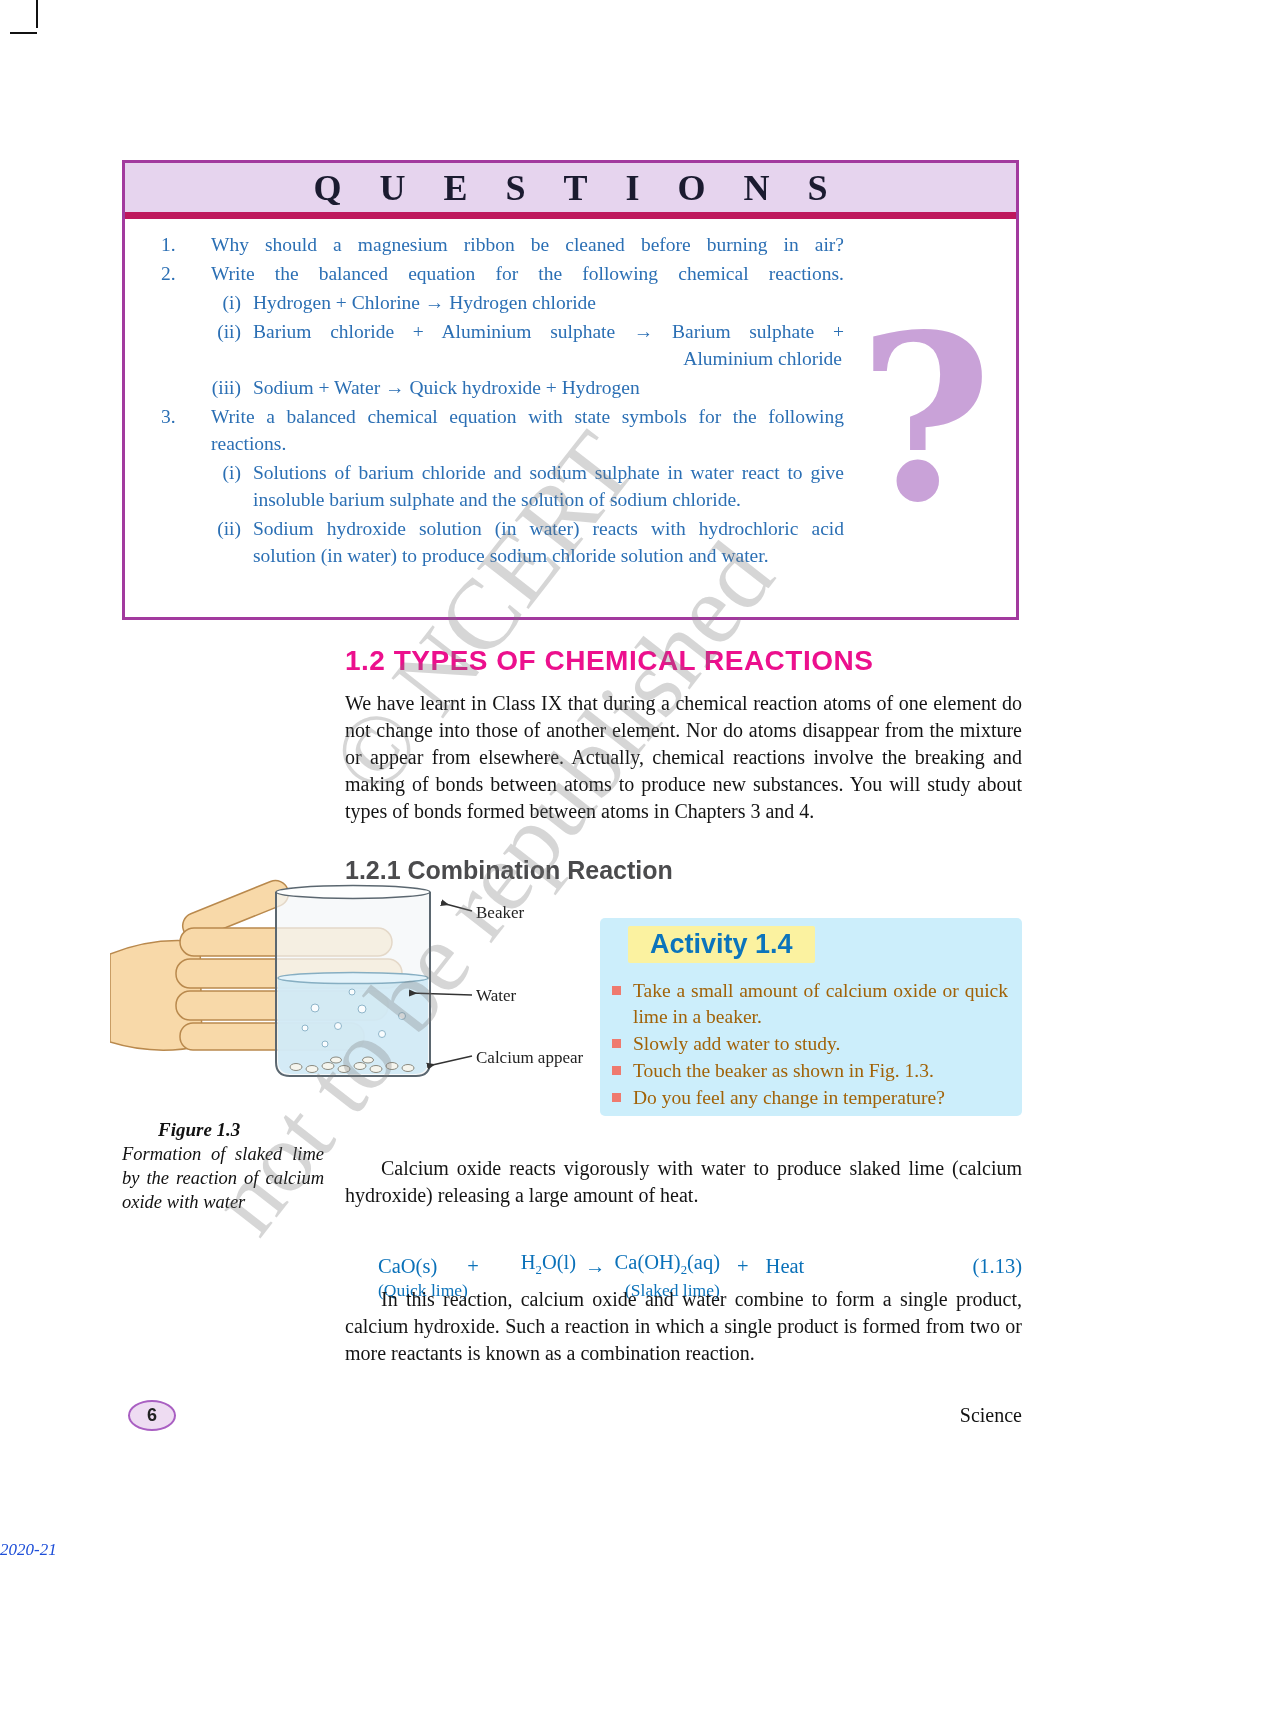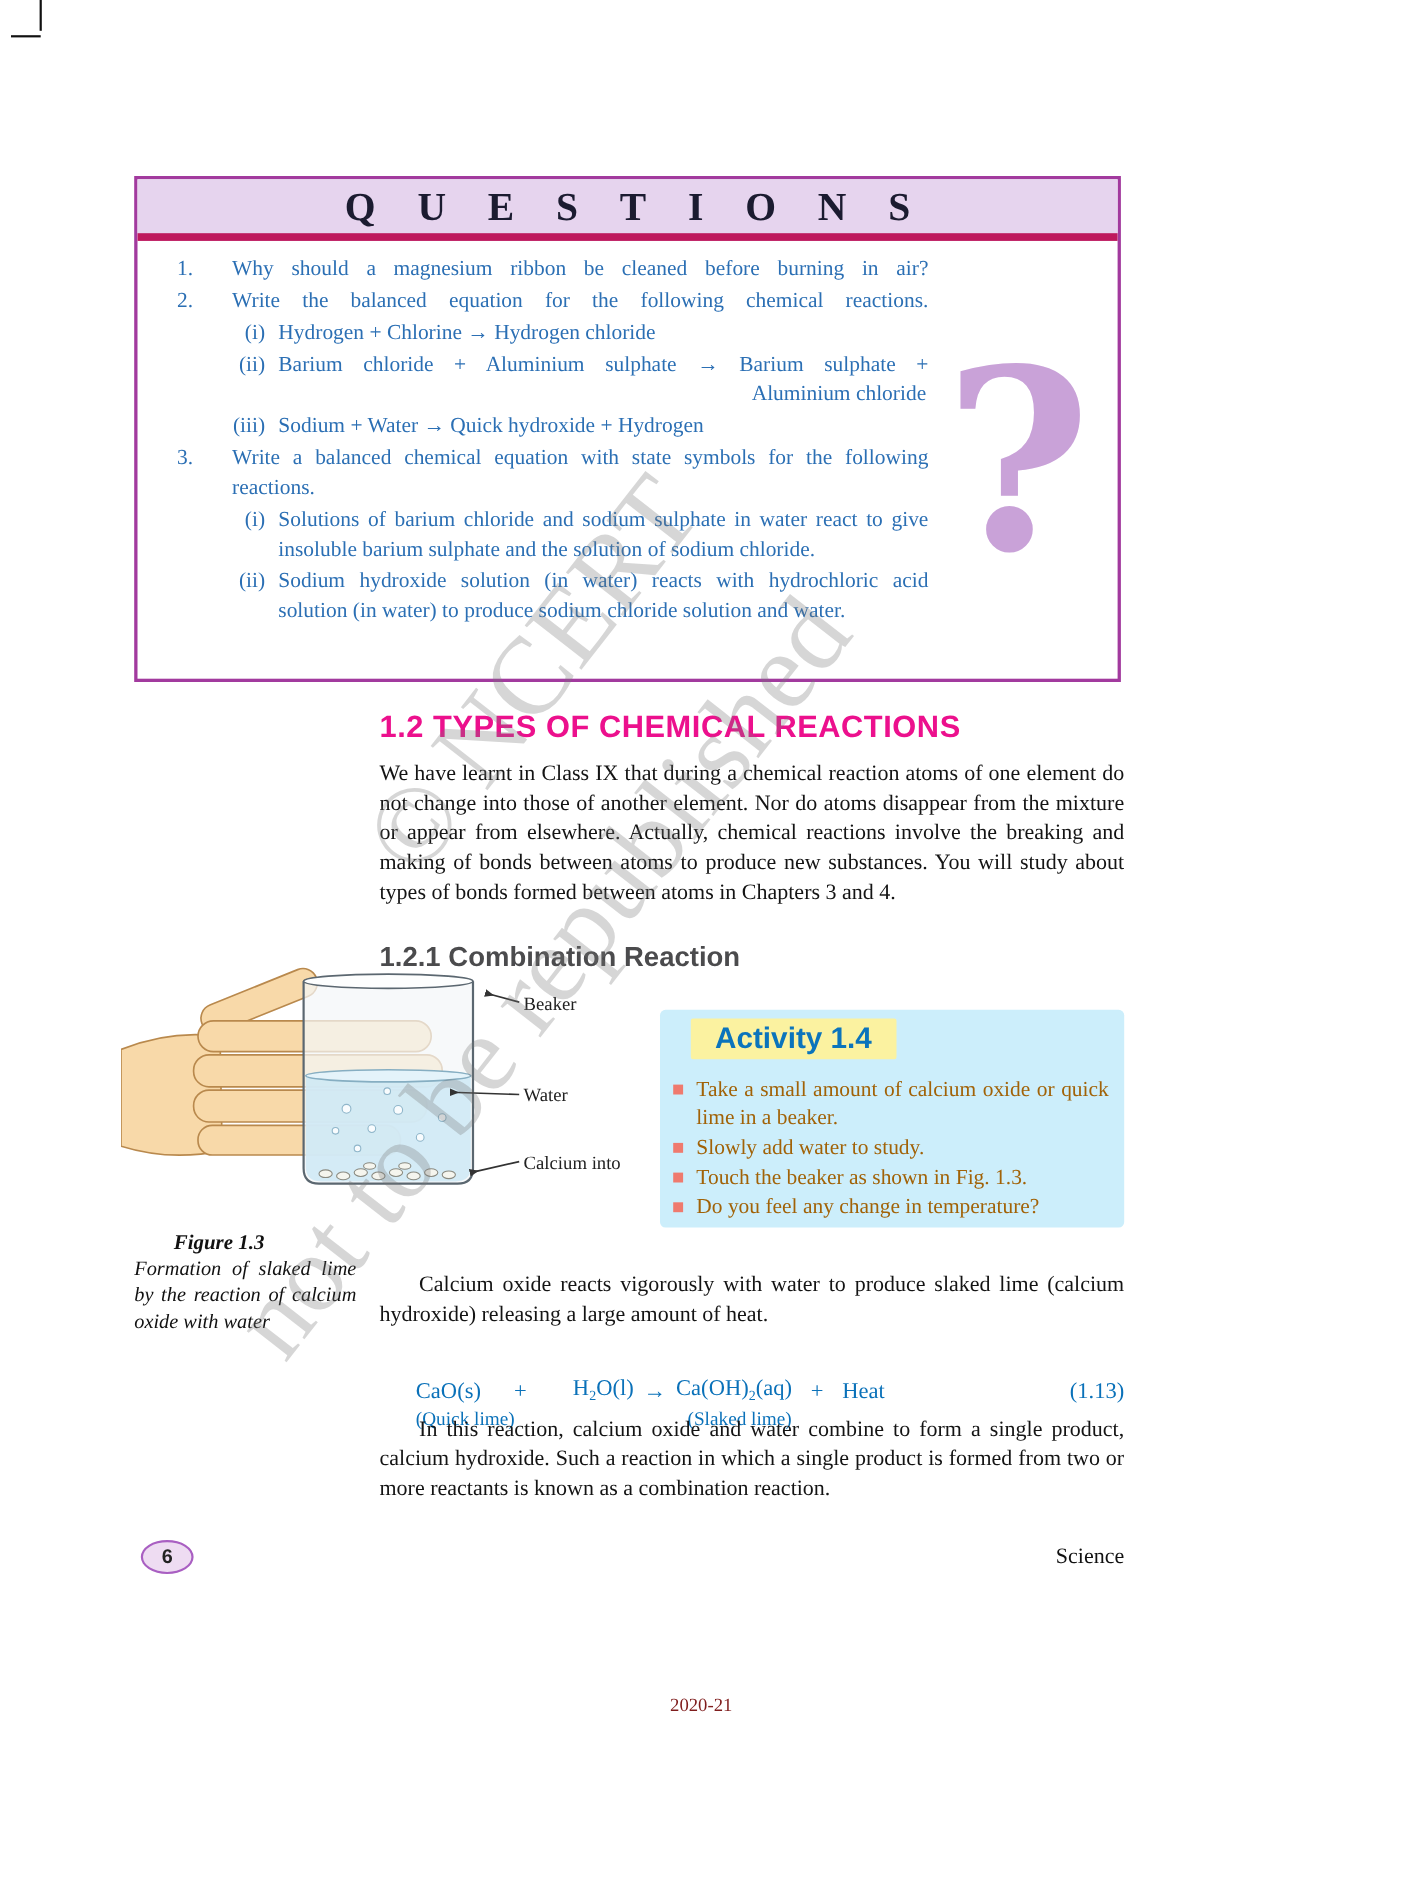--- a/index.html
+++ b/index.html
@@ -85,22 +85,22 @@
 
   .para3 { position:absolute; left:345px; top:1286px; width:677px;
           font-size:20px; line-height:27px; text-align:justify; text-indent:36px; }
 
   
   .page-num { position:absolute; left:128px; top:1400px; width:48px; height:31px;
           background:#eedcf2; border:2px solid #a95fc2; border-radius:50%;
           display:flex; align-items:center; justify-content:center;
           font-family:"Liberation Sans", sans-serif; font-weight:bold; font-size:18px; color:#222; }
   .footer-right { position:absolute; right:253px; top:1404px; font-size:20px; color:#111; }
-  .footer-year { position:absolute; left:0; right:0; top:1540px; text-align:center;
-          font-size:17px; color:#7f1d1d; }
+  .footer-year { position:absolute; left:0; right:0; top:1540px; text-align:left;
+          font-size:17px; color:#1d4ed8;font-style:italic; }
 
   
   .wm { position:absolute; font-family:"Liberation Serif", serif;
         color:rgba(120,120,120,0.30); white-space:nowrap; pointer-events:none;
         transform-origin:left bottom; z-index:9; }
   .wm1 { left:398px; top:700px; font-size:100px; transform:rotate(-52deg); }
   .wm2 { left:278px; top:1140px; font-size:100px; transform:rotate(-52deg); }
 </style>
 </head>
 <body>
@@ -212,21 +212,21 @@
       </g>
 
       <g stroke="#333" stroke-width="1.5">
         <line x1="362" y1="35" x2="332" y2="27" marker-end="url(#arrowL)"></line>
         <line x1="362" y1="119" x2="300" y2="117" marker-end="url(#arrowL)"></line>
         <line x1="362" y1="180" x2="318" y2="190" marker-end="url(#arrowL)"></line>
       </g>
     </svg>
     <span class="fig-label lab-beaker">Beaker</span>
     <span class="fig-label lab-water">Water</span>
-    <span class="fig-label lab-cao">Calcium into</span>
+    <span class="fig-label lab-cao">Calcium appear</span>
   </div>
 
   <div class="fig-caption">
     <div class="cap-title">Figure 1.3</div>
     <div>Formation of slaked lime by the reaction of calcium oxide with water</div>
   </div>
 
   <div class="activity">
     <div class="activity-title">Activity 1.4</div>
     <div class="activity-bullets">

